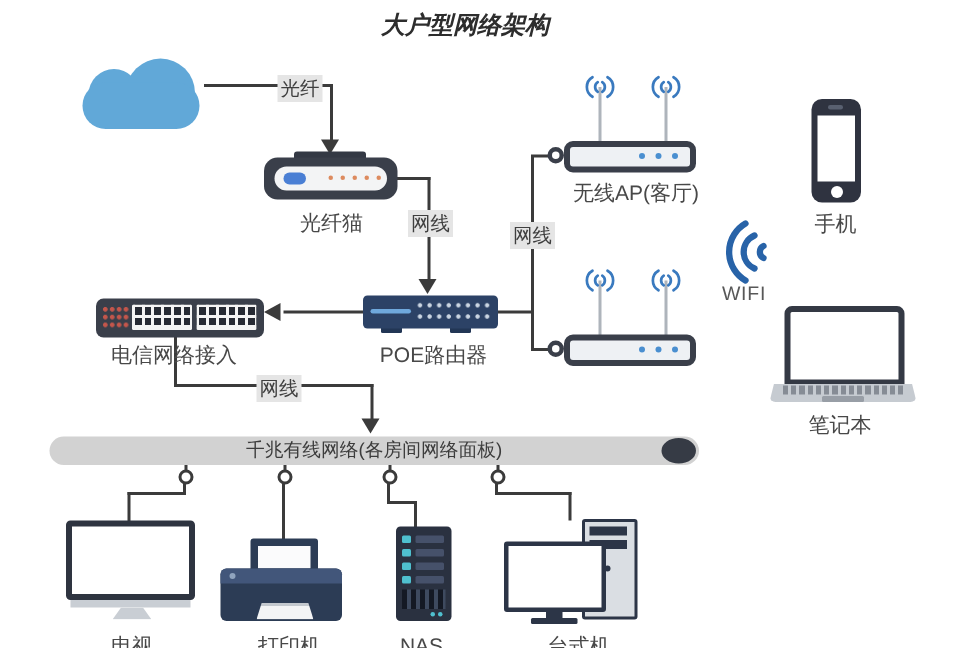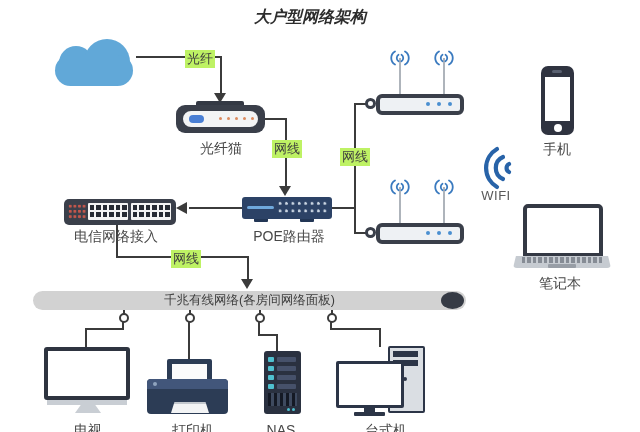--- a/index.html
+++ b/index.html
@@ -15,21 +15,21 @@
   .arr-left { position:absolute; width:0; height:0;
     border-top:6px solid transparent; border-bottom:6px solid transparent; border-right:11px solid #3b3b3b; }
   .ring { position:absolute; width:11px; height:11px; border:3px solid #3a3f4a; border-radius:50%; background:#fff; }
   .drop { position:absolute; width:10px; height:10px; border:2.5px solid #3b3b3b; border-radius:50%; background:#fff; }
 
   
   .title { position:absolute; left:310px; top:7px; transform:translateX(-50%);
     font-size:16px; font-weight:bold; color:#2d2d2d; white-space:nowrap;font-style:italic; }
   .ndl { position:absolute; transform:translateX(-50%); font-size:14px; color:#484848; white-space:nowrap; }
   .lkl { position:absolute; transform:translateX(-50%); font-size:13px; color:#3f3f3f;
-    background:#bef264; padding:0 2px; white-space:nowrap; }
+    background:#e5e5e5; padding:0 2px; white-space:nowrap; }
 
   
   .cloud-part { position:absolute; background:#61a8d8; border-radius:50%; }
 
   
   .modem-tab  { position:absolute; left:196px; top:101px; width:48px; height:7px; background:#343944; border-radius:2px; }
   .modem-body { position:absolute; left:176px; top:105px; width:89px; height:28px; background:#3a3f4a; border-radius:9px; }
   .modem-inner{ position:absolute; left:183px; top:111px; width:75px; height:16px; background:#f3f4f5; border-radius:8px; }
   .modem-pill { position:absolute; left:189px; top:115px; width:15px; height:8px; background:#4a7fd4; border-radius:4px; }
   .modem-led  { position:absolute; width:3px; height:3px; background:#dd8b5f; border-radius:50%; top:117px; }
@@ -313,20 +313,21 @@
     <div class="pc-vent" style="top:360px;"></div>
     <div class="pc-dot"></div>
     <div class="pc-mon"></div>
     <div class="pc-neck"></div>
     <div class="pc-base"></div>
   </div>
 
   <div class="ndl" style="left:221px;top:140px;">光纤猫</div>
   <div class="ndl" style="left:116px;top:228px;">电信网络接入</div>
   <div class="ndl" style="left:289px;top:228px;">POE路由器</div>
+  <div class="ndl" style="left:424px;top:120px;">无线AP(客厅)</div>
   <div class="ndl" style="left:557px;top:141px;">手机</div>
   <div class="ndl" style="left:496px;top:188px;font-size:13px;color:#585858;letter-spacing:0.5px;">WIFI</div>
   <div class="ndl" style="left:560px;top:275px;">笔记本</div>
   <div class="ndl" style="left:88px;top:422px;">电视</div>
   <div class="ndl" style="left:193px;top:422px;">打印机</div>
   <div class="ndl" style="left:281px;top:422px;">NAS</div>
   <div class="ndl" style="left:386px;top:422px;">台式机</div>
 
   <div class="lkl" style="left:200px;top:50px;">光纤</div>
   <div class="lkl" style="left:287px;top:140px;">网线</div>

